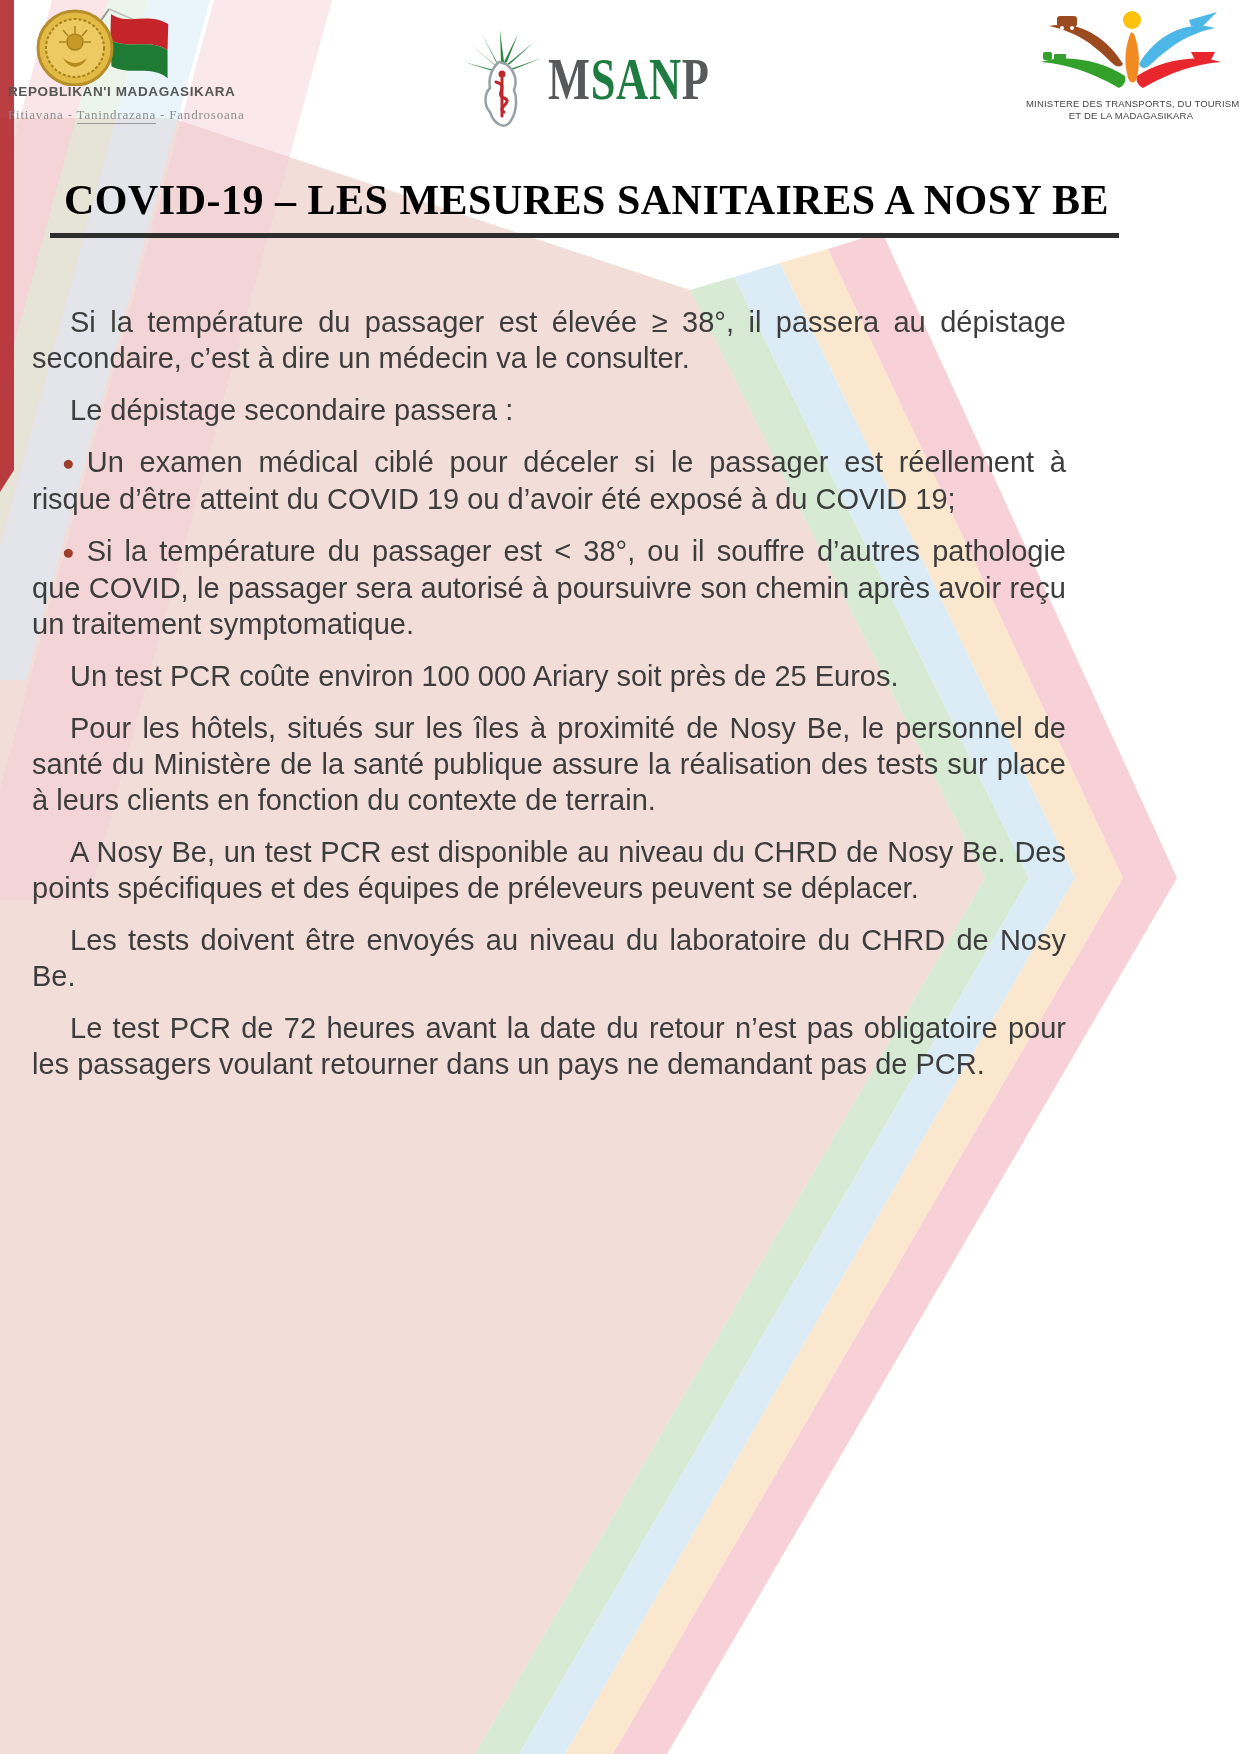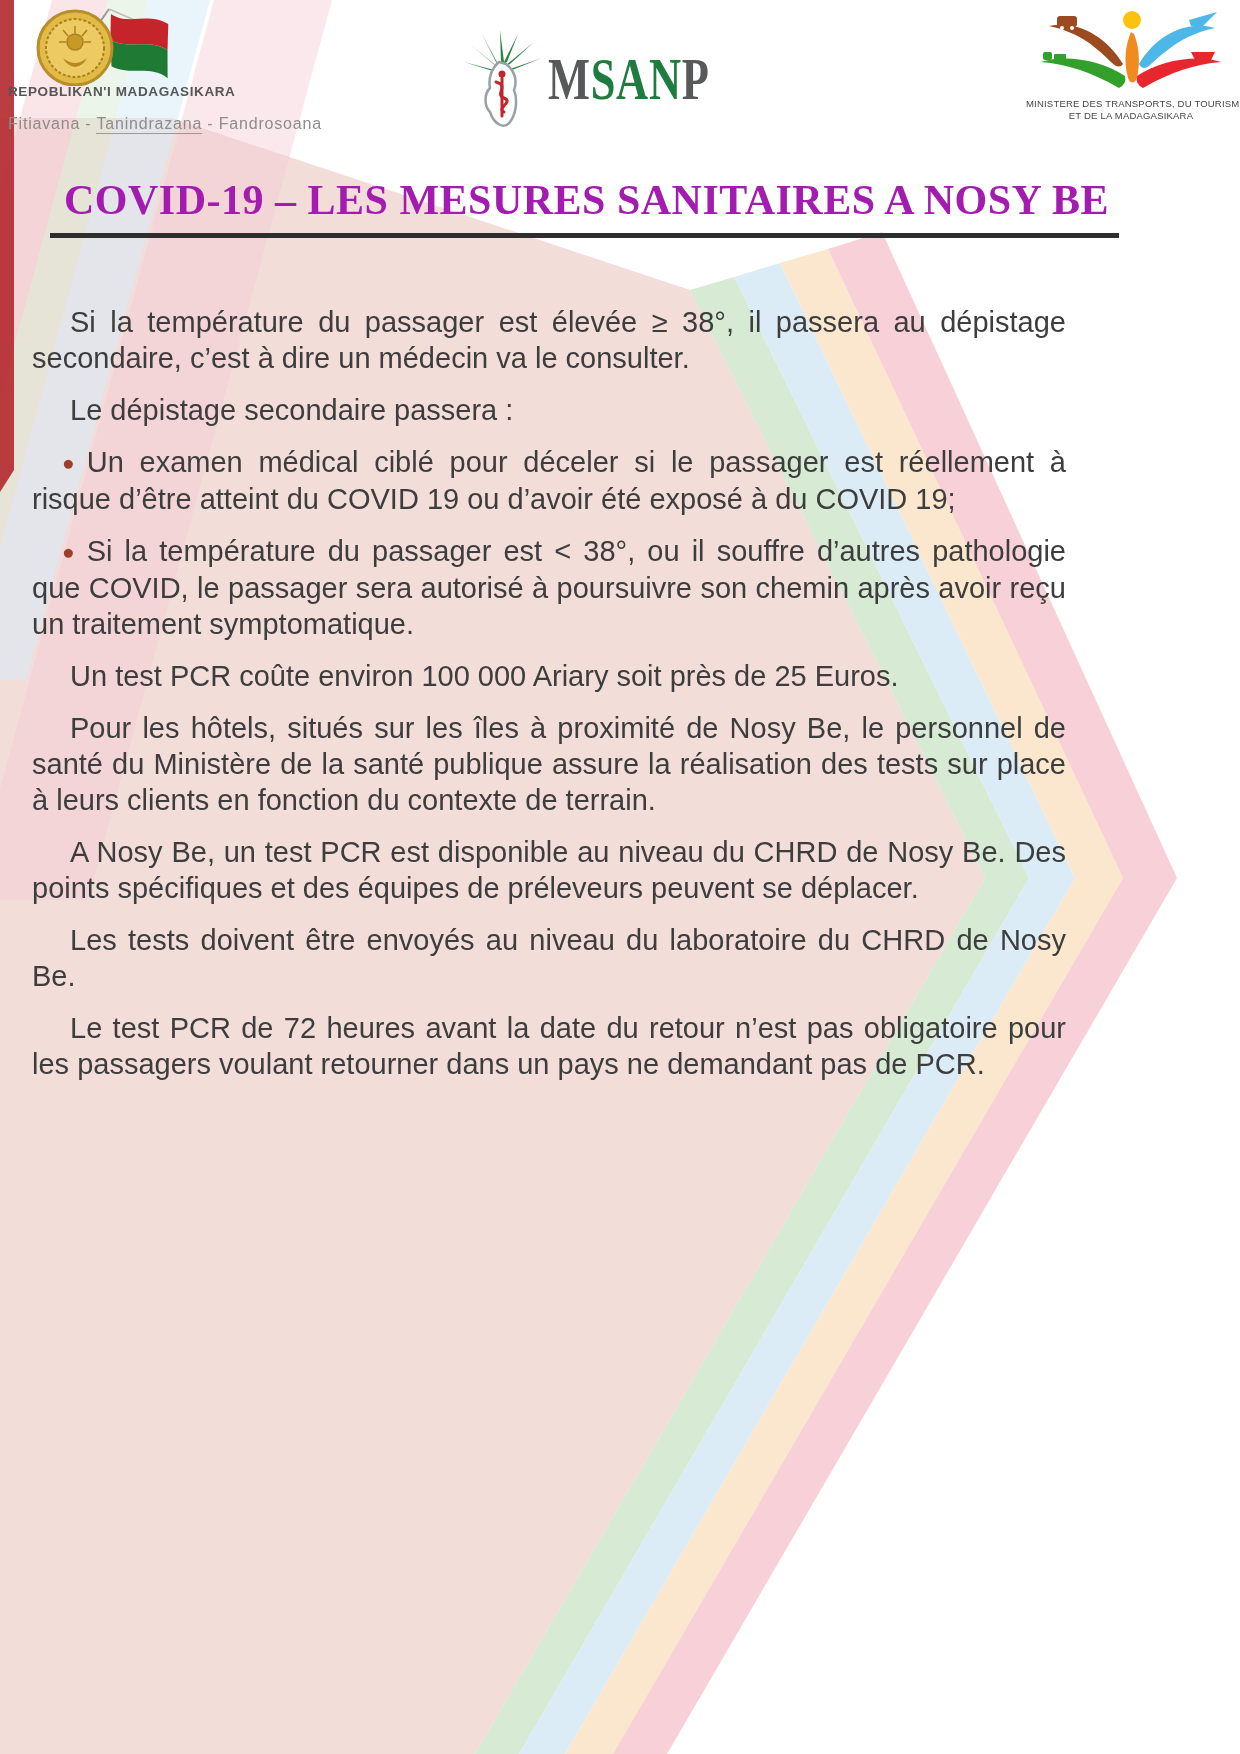--- a/index.html
+++ b/index.html
@@ -11,42 +11,42 @@
     overflow:hidden;
     font-family:"Liberation Sans", sans-serif;
   }
   .bg-svg{position:absolute;left:0;top:0;width:1240px;height:1754px;z-index:0;}
   .content{position:absolute;left:0;top:0;width:1240px;height:1754px;z-index:1;}
 
   
   .logo-left{position:absolute;left:8px;top:6px;width:210px;height:112px;text-align:center;}
   .logo-left svg{display:block;margin:0 auto;}
   .seal-line1{font-size:13.5px;font-weight:bold;color:#565656;letter-spacing:.6px;white-space:nowrap;margin-top:-2px;text-align:center;}
-  .seal-line2{font-size:16px;color:#8d8d8d;letter-spacing:.8px;white-space:nowrap;margin-top:16px;}
+  .seal-line2{font-size:13px;color:#8d8d8d;letter-spacing:.8px;white-space:nowrap;margin-top:8px;font-family:Liberation Serif, serif;}
   .seal-line2 .mid{border-bottom:1px solid #9a9a9a;padding-bottom:1px;}
 
   .logo-center{position:absolute;left:452px;top:28px;width:300px;height:108px;}
   .msanp-island{position:absolute;left:0;top:0;}
   .msanp-word{
     position:absolute;left:96px;top:16px;
     font-family:"Liberation Serif", serif;font-weight:bold;font-size:60px;line-height:70px;
     transform:scaleX(.74);transform-origin:left top;white-space:nowrap;letter-spacing:1px;
   }
   .logo-right{position:absolute;left:1026px;top:6px;width:210px;height:116px;text-align:center;}
   .ministry-caption{font-size:9.5px;line-height:11.5px;color:#454545;letter-spacing:.2px;white-space:nowrap;}
 
   
   .doc-title{
     position:absolute;left:50px;top:176px;width:1140px;
     text-align:left;
   }
   .doc-title span{
     display:inline-block;
     font-family:"Liberation Serif", serif;
-    font-weight:bold;font-size:42px;color:#a21caf;
+    font-weight:bold;font-size:42px;color:#000000;
     letter-spacing:.5px;white-space:nowrap;
     border-bottom:5px solid #2e2e2e;
     padding:0 10px 9px 14px;
   }
 
   
   .body-text{
     position:absolute;left:16px;top:288px;width:1066px;
     font-size:29px;line-height:36px;color:#3d3d3d;
   }

